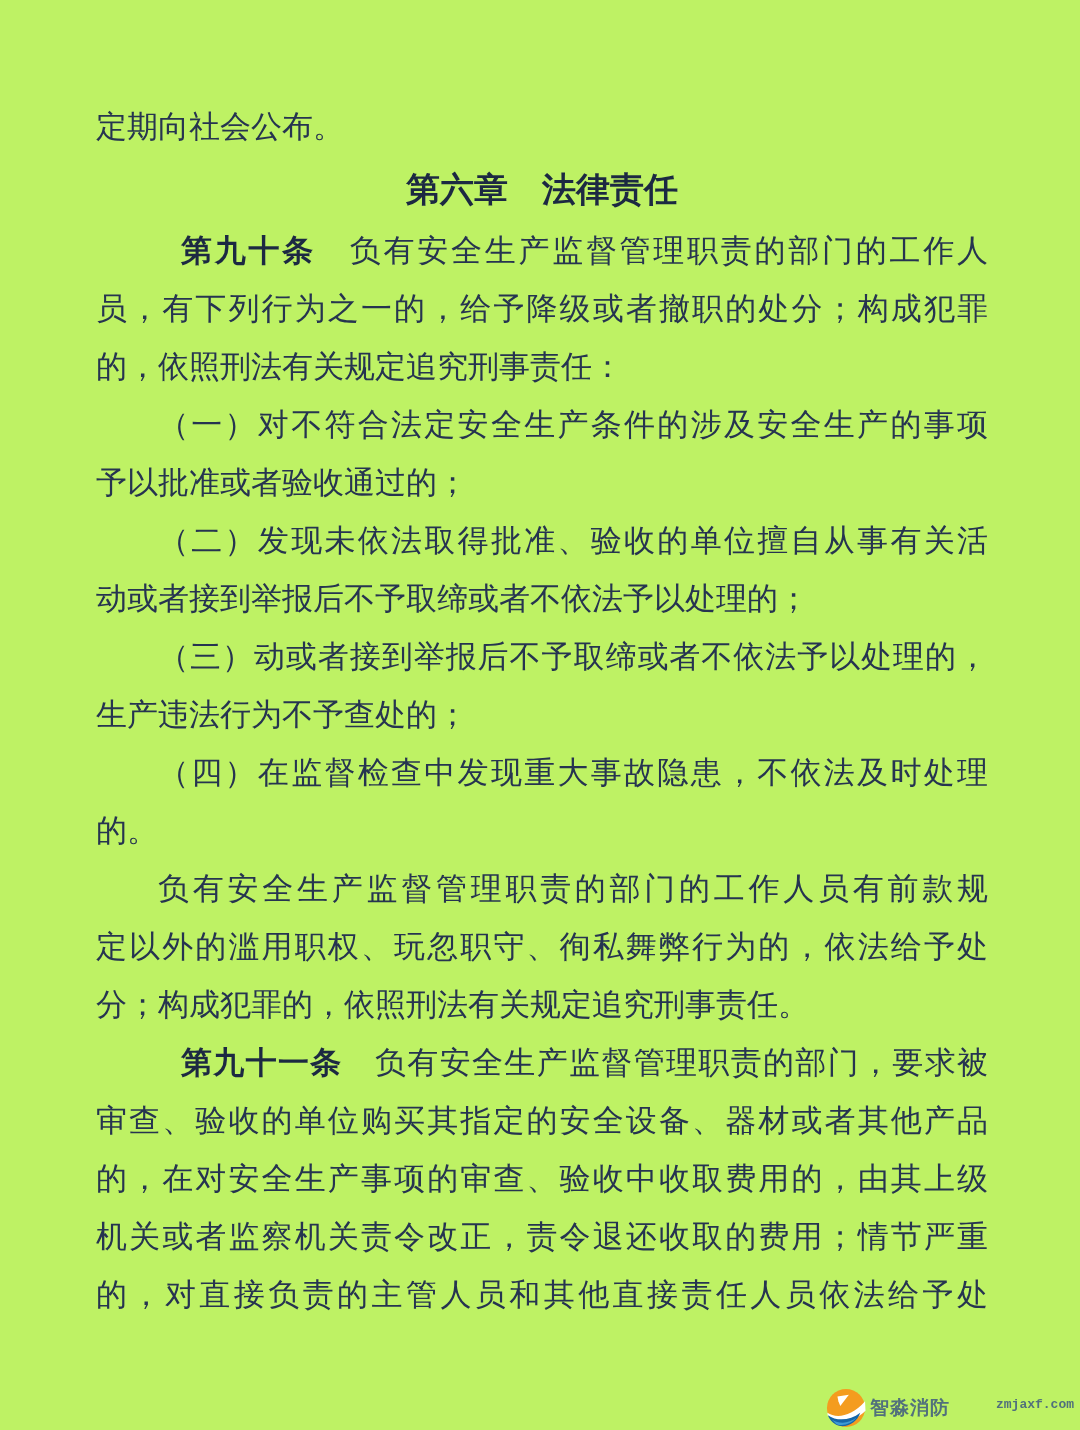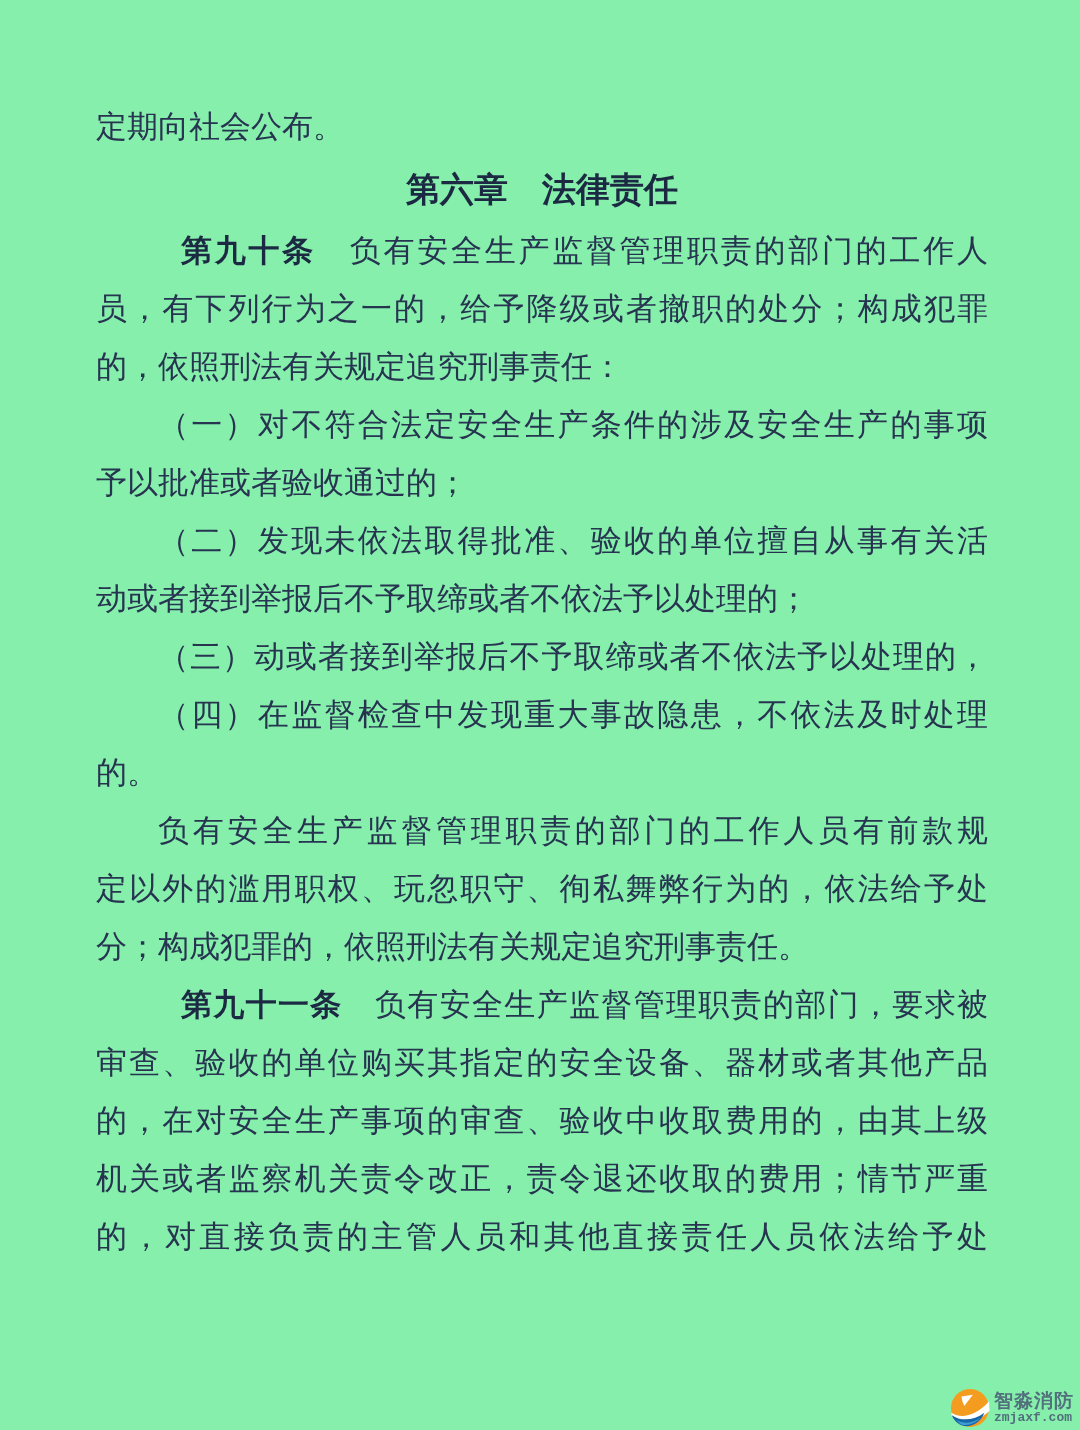--- a/index.html
+++ b/index.html
@@ -4,21 +4,21 @@
 <style>
   html, body {
     margin: 0;
     padding: 0;
     background: #ffffff;
   }
   .page {
     position: relative;
     width: 1080px;
     height: 1430px;
-    background: #86efac;
+    background: #bef264;
     overflow: hidden;
     font-family: "Liberation Serif", "DejaVu Serif", serif;
   }
   .doc {
     position: absolute;
     left: 96px;
     top: 98px;
     width: 892px;
     color: #263450;
     font-size: 31px;
@@ -59,22 +59,23 @@
     align-items: center;
     gap: 4px;
   }
   .wm-icon {
     width: 40px;
     height: 40px;
     flex: 0 0 auto;
   }
   .wm-text {
     display: flex;
-    flex-direction: column;
+    flex-direction: row;
     line-height: 1.05;
+    gap: 46px;
   }
   .wm-brand {
     font-family: "Liberation Sans", "DejaVu Sans", sans-serif;
     font-size: 19px;
     font-weight: bold;
     color: #51707c;
     letter-spacing: 1px;
   }
   .wm-domain {
     font-family: "Liberation Mono", "DejaVu Sans Mono", monospace;
@@ -92,20 +93,21 @@
       <div class="line"><span>定期向社会公布。</span></div>
       <div class="line heading"><span>第六章　法律责任</span></div>
       <div class="line indent fill"><span class="bold-prefix">第九十条</span><span>　负有安全生产监督管理职责的部门的工作人</span></div>
       <div class="line fill"><span>员，有下列行为之一的，给予降级或者撤职的处分；构成犯罪</span></div>
       <div class="line"><span>的，依照刑法有关规定追究刑事责任：</span></div>
       <div class="line indent fill"><span>（一）对不符合法定安全生产条件的涉及安全生产的事项</span></div>
       <div class="line"><span>予以批准或者验收通过的；</span></div>
       <div class="line indent fill"><span>（二）发现未依法取得批准、验收的单位擅自从事有关活</span></div>
       <div class="line"><span>动或者接到举报后不予取缔或者不依法予以处理的；</span></div>
       <div class="line indent fill"><span>（三）动或者接到举报后不予取缔或者不依法予以处理的，</span></div>
+      <div class="line"><span>生产违法行为不予查处的；</span></div>
       <div class="line indent fill"><span>（四）在监督检查中发现重大事故隐患，不依法及时处理</span></div>
       <div class="line"><span>的。</span></div>
       <div class="line indent fill"><span>负有安全生产监督管理职责的部门的工作人员有前款规</span></div>
       <div class="line fill"><span>定以外的滥用职权、玩忽职守、徇私舞弊行为的，依法给予处</span></div>
       <div class="line"><span>分；构成犯罪的，依照刑法有关规定追究刑事责任。</span></div>
       <div class="line indent fill"><span class="bold-prefix">第九十一条</span><span>　负有安全生产监督管理职责的部门，要求被</span></div>
       <div class="line fill"><span>审查、验收的单位购买其指定的安全设备、器材或者其他产品</span></div>
       <div class="line fill"><span>的，在对安全生产事项的审查、验收中收取费用的，由其上级</span></div>
       <div class="line fill"><span>机关或者监察机关责令改正，责令退还收取的费用；情节严重</span></div>
       <div class="line fill"><span>的，对直接负责的主管人员和其他直接责任人员依法给予处</span></div>

